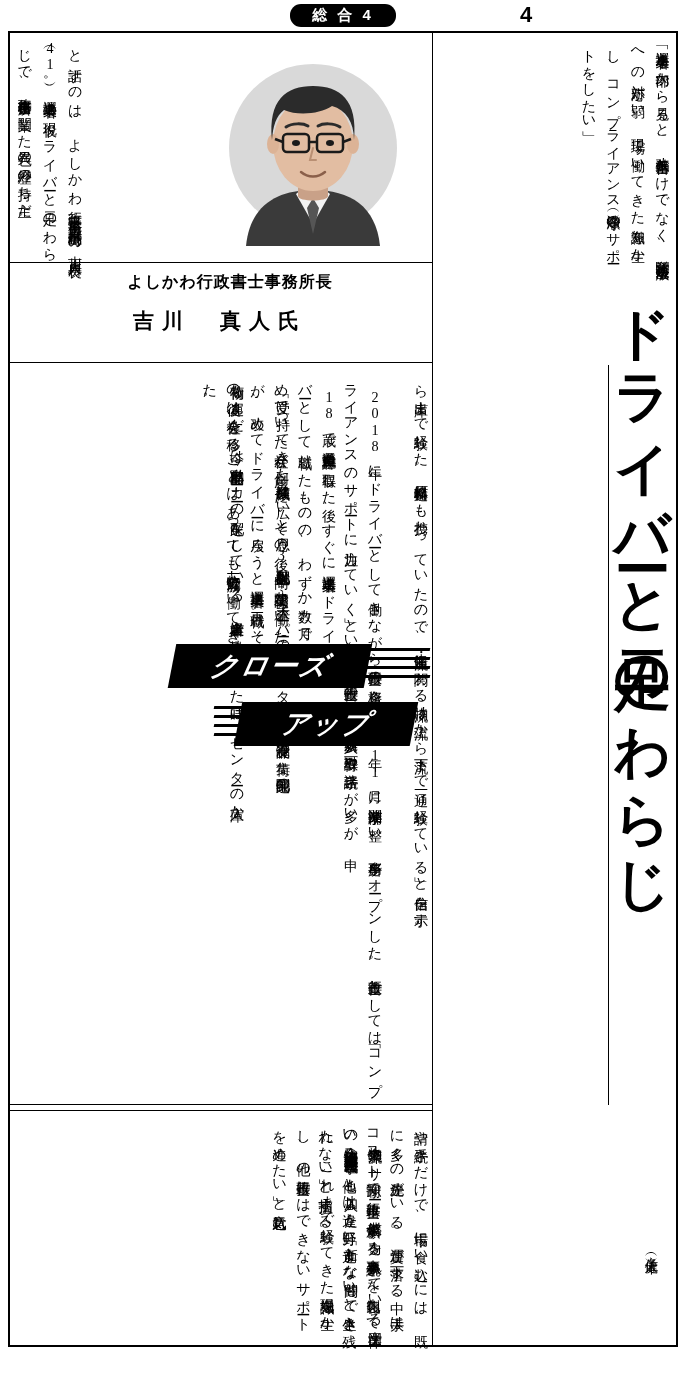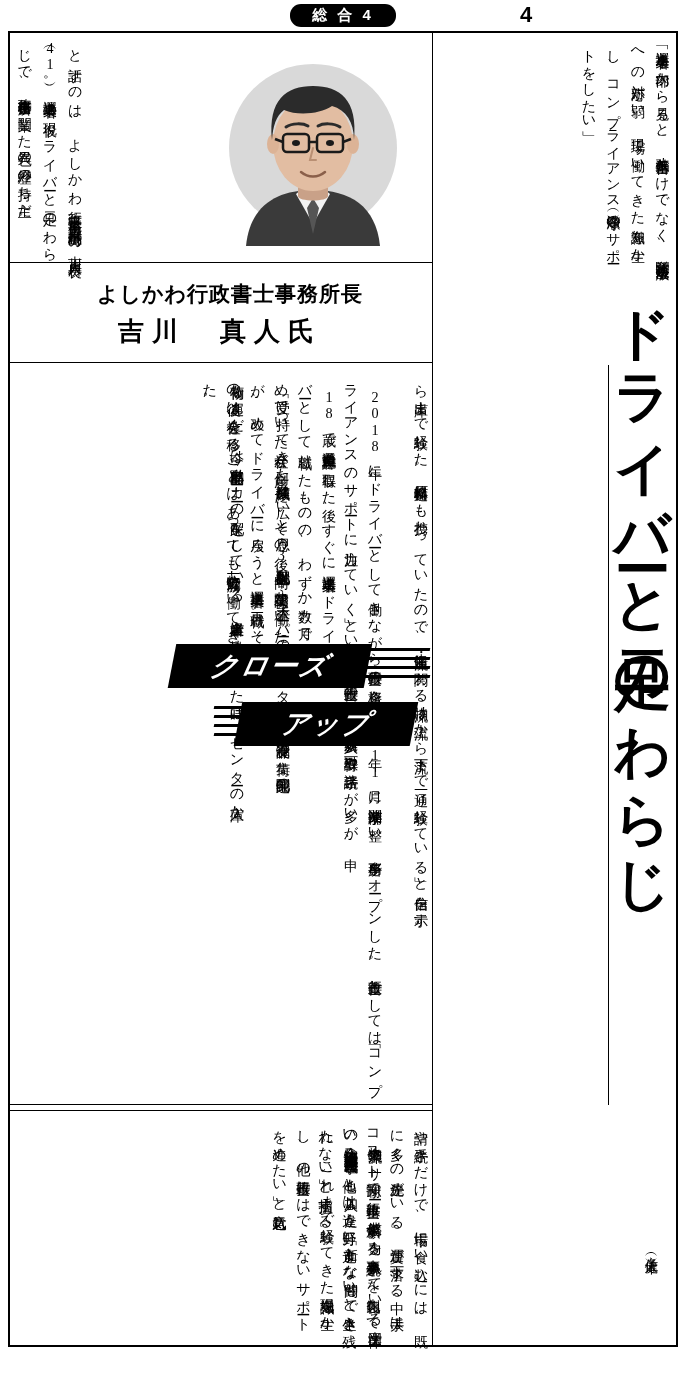--- a/index.html
+++ b/index.html
@@ -111,31 +111,30 @@
   .portrait svg { display: block; }
 
   
   .nameplate {
     position: absolute;
     left: 8px; top: 272px;
     width: 424px;
     text-align: center;
   }
   .nameplate .office {
+    font-size: 16px;
+    font-weight: bold;
+    letter-spacing: 1px;
+    padding-left: 20px;
+  }
+  .nameplate .person {
     font-size: 21px;
     font-weight: bold;
-    letter-spacing: 1px;
-    margin-top: 8px;
-    padding-left: 20px;
-  }
-  .nameplate .person {
-    font-size: 26px;
-    font-weight: bold;
     letter-spacing: 8px;
-    margin-top: 6px;
+    margin-top: 14px;
   }
 
   
   .bodycol {
     position: absolute;
     font-size: 14.2px;
     line-height: 1.68;
   }
   .col-a { right: 254px; top: 374px; height: 716px; }   
   .col-b { right: 300px; top: 374px; height: 716px; }

